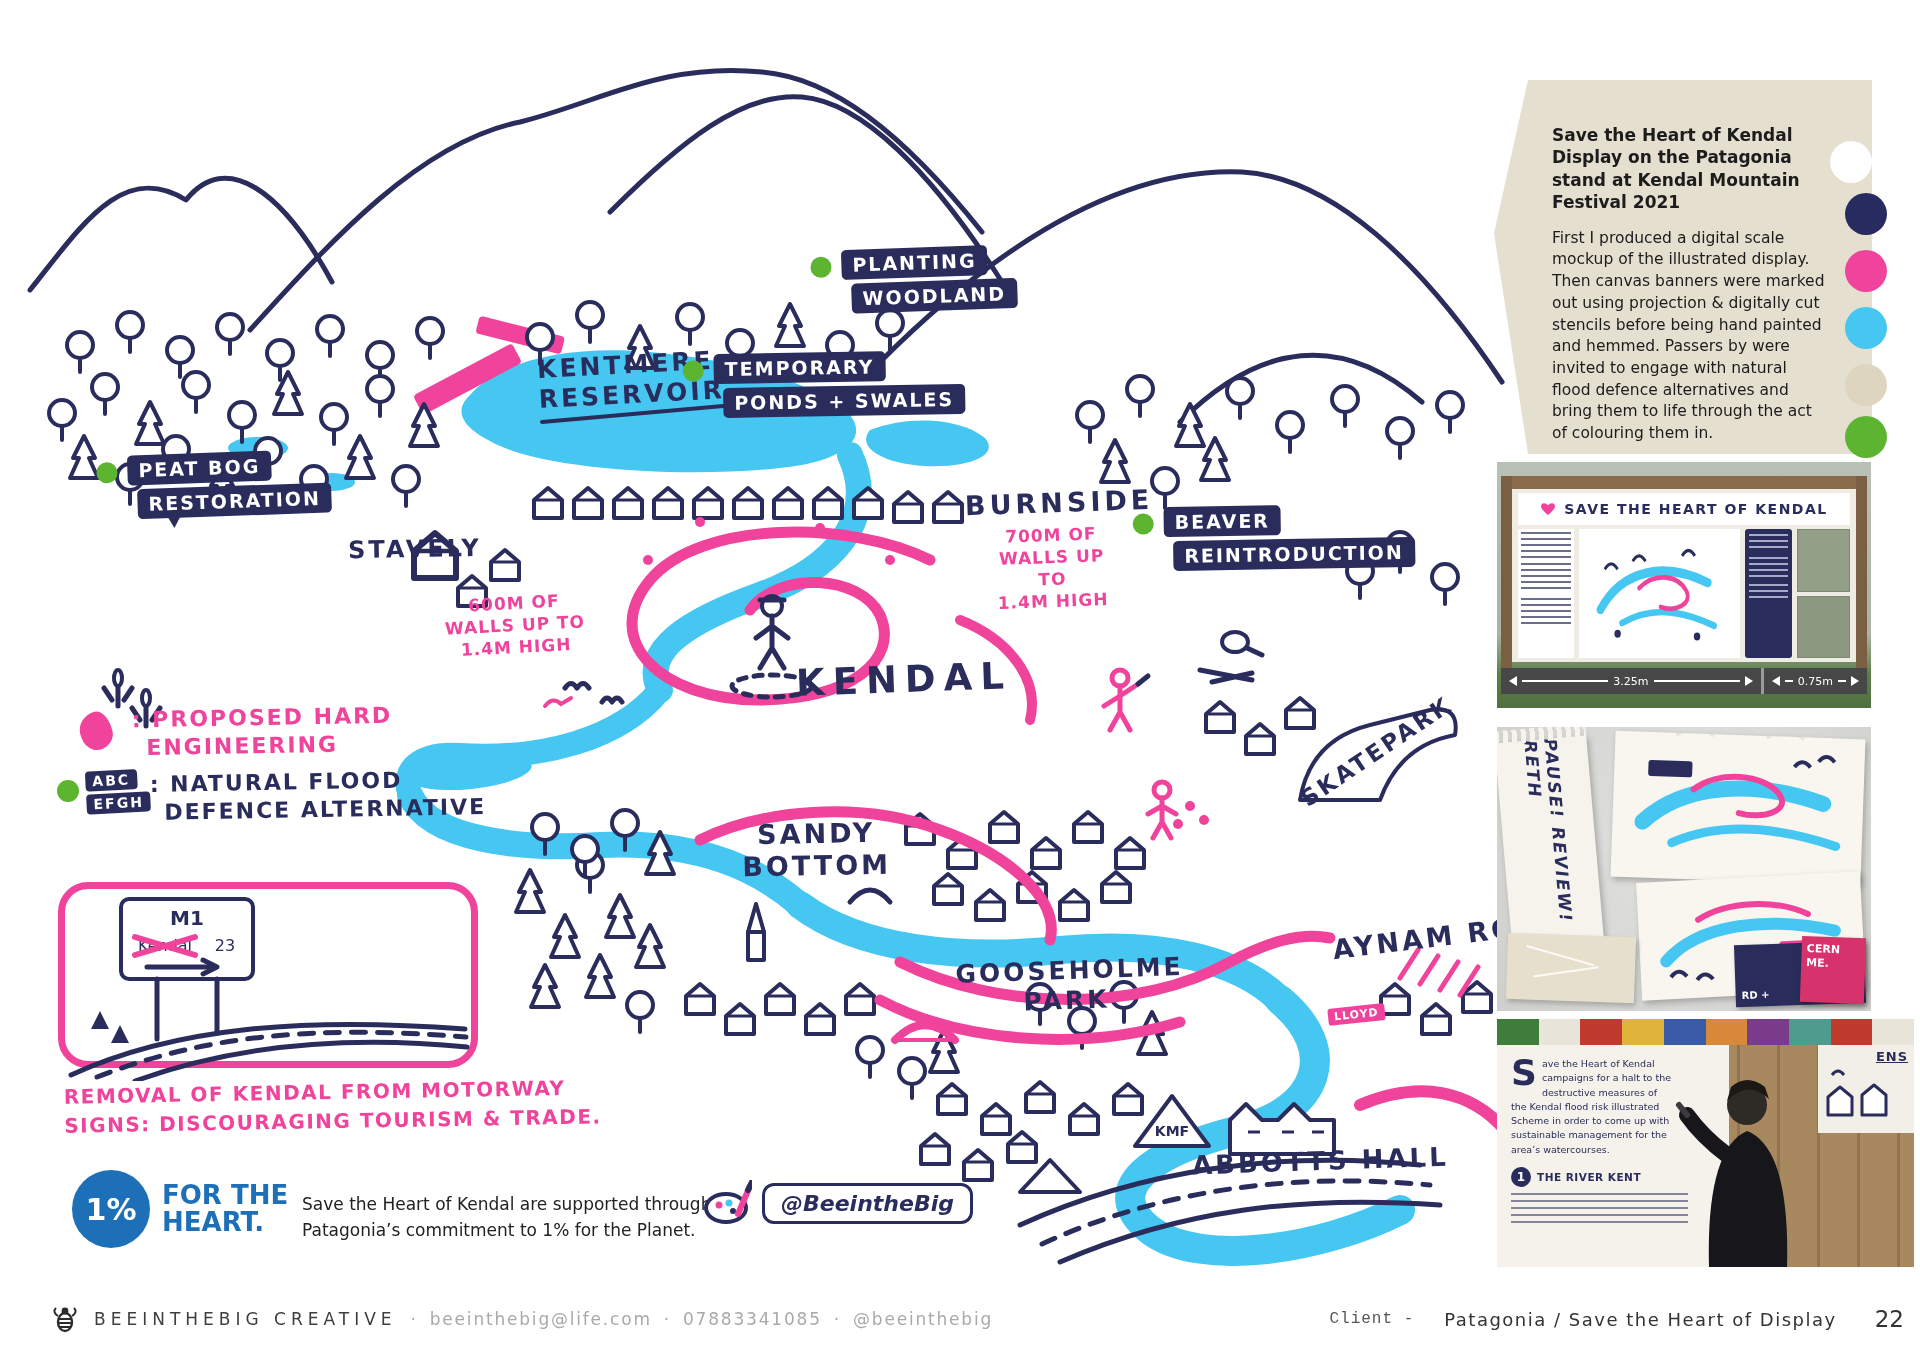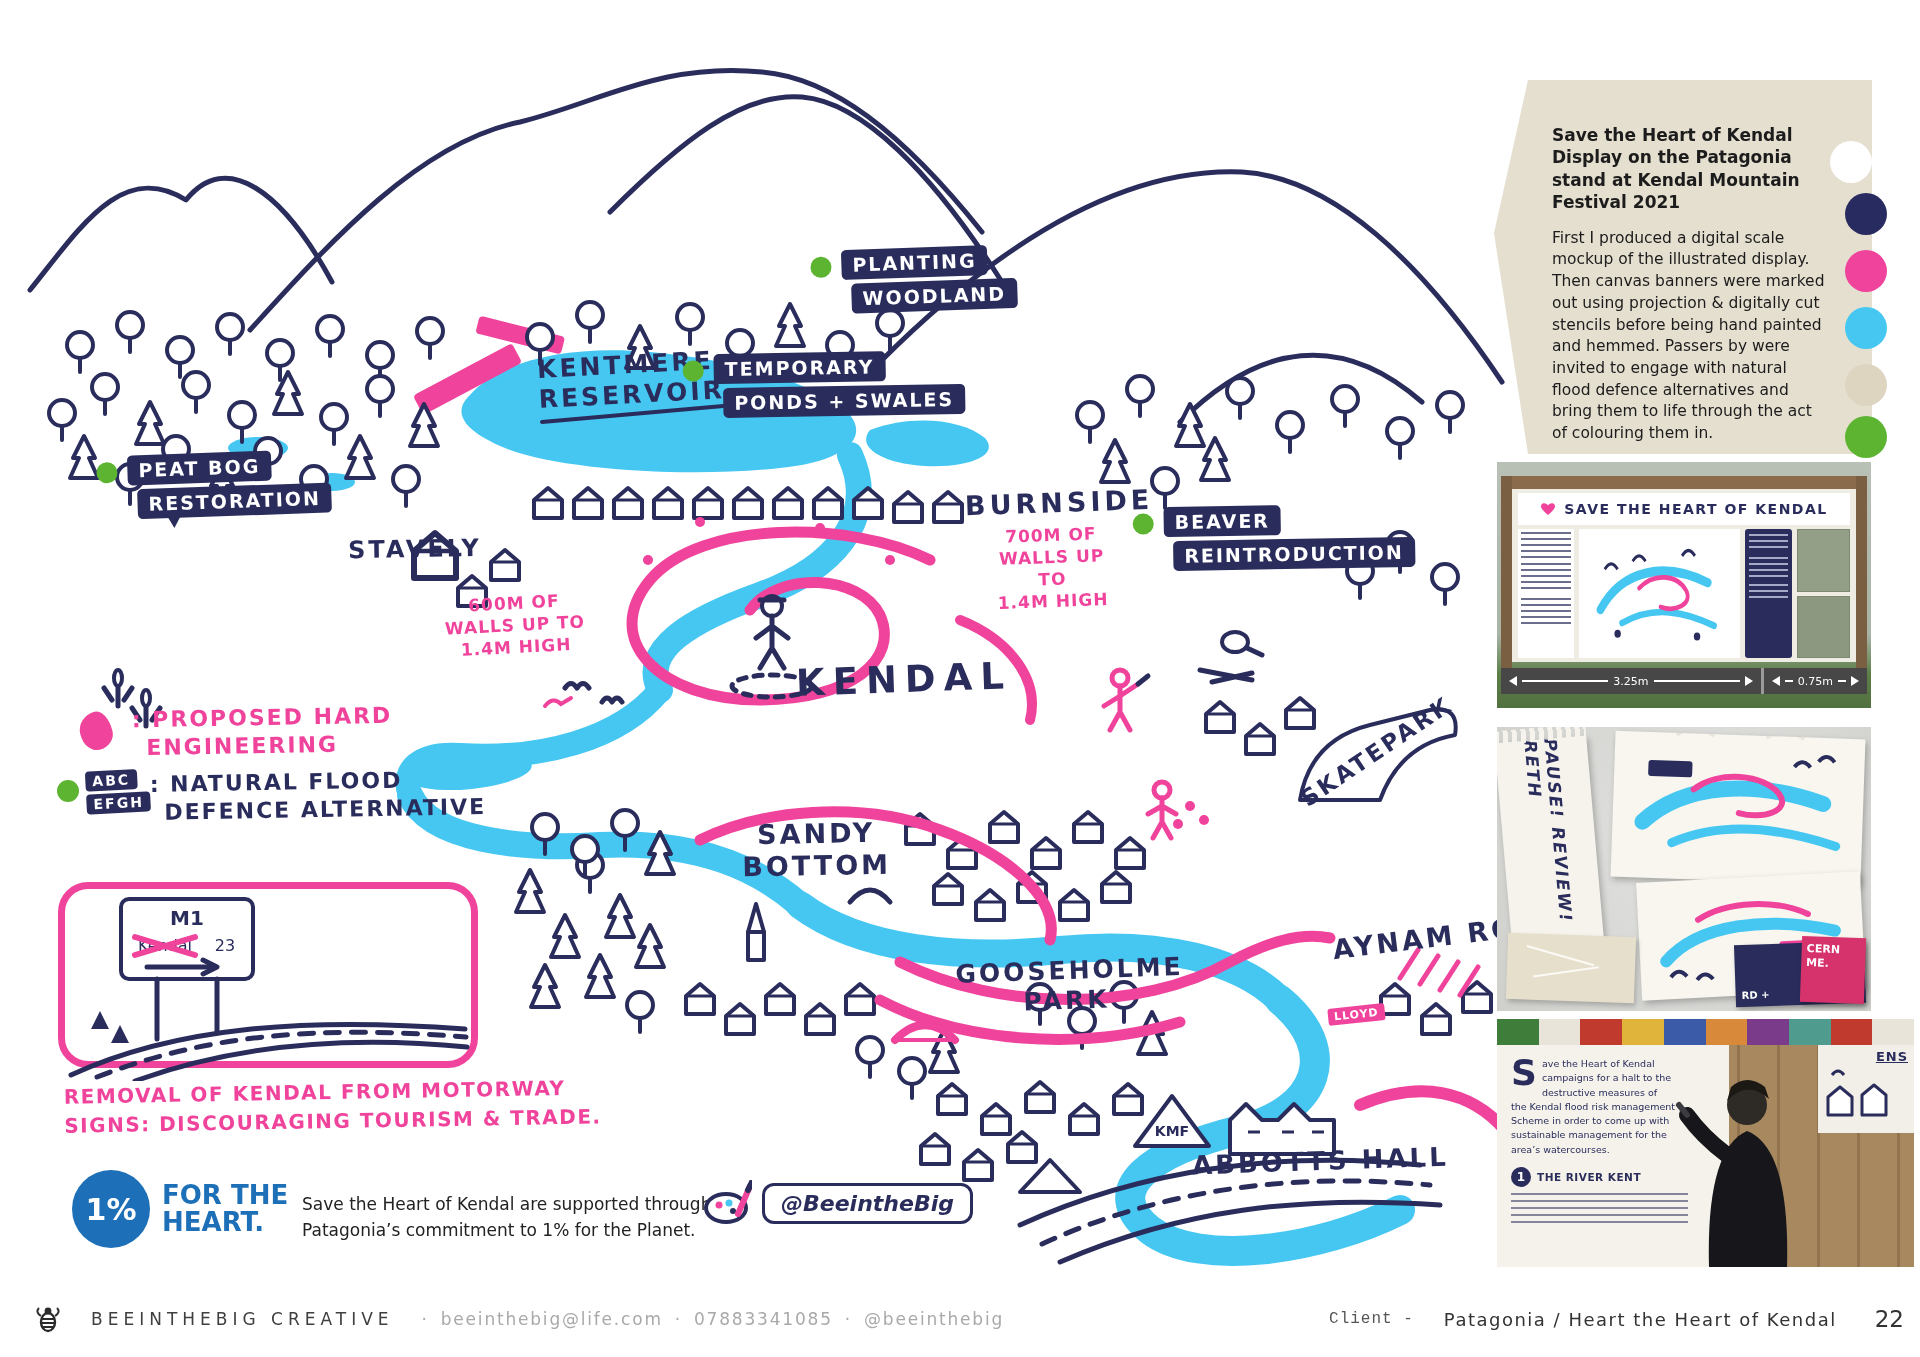--- a/index.html
+++ b/index.html
@@ -130,21 +130,21 @@
   .p3-stepnum { width:20px; height:20px; border-radius:50%; background:#2a2d5c; color:#fff; font-size:12px; font-weight:bold;
     display:flex; align-items:center; justify-content:center; }
   .p3-steptitle { font-size:10.5px; font-weight:bold; letter-spacing:.5px; }
   .p3-fake { margin-top:6px; height:34px; background:repeating-linear-gradient(#3a3d66 0 2px, transparent 2px 7px); opacity:.6; width:86%; }
   .p3-man { position:absolute; left:178px; top:52px; height:196px; }
   .p3-corner { position:absolute; right:0; top:26px; width:96px; height:88px; background:#f1efe7; color:#2a2d5c; }
   .p3-corner-text { position:absolute; right:6px; top:4px; font-weight:bold; font-size:13px; letter-spacing:1px;text-decoration:underline; }
 
   
   .footer { position:absolute; left:0; right:0; top:1296px; height:46px; z-index:7; display:flex; align-items:center; }
-  .footer-left { position:absolute; left:33px; display:flex; align-items:center; gap:28px; }
+  .footer-left { position:absolute; left:50px; display:flex; align-items:center; gap:14px; }
   .studio { color:#3f3f3f; font-size:17px; letter-spacing:5px; white-space:nowrap; }
   .contact { color:#a9a9a9; font-size:17px; letter-spacing:1.8px; white-space:nowrap; display:flex; gap:12px; }
   .footer-right { position:absolute; right:16px; display:flex; align-items:center; gap:30px; }
   .client-label { color:#555; font-size:16px; letter-spacing:1px;font-family:Liberation Mono, monospace; }
   .client-value { color:#333; font-size:18px; letter-spacing:1.5px; }
   .page-num { color:#333; font-size:23px; margin-left:8px; }
 </style>
 </head>
 <body>
 
@@ -639,21 +639,21 @@
       <div style="background:#7a3b8a;"></div>
         <div style="background:#4f9c8e;"></div>
       <div style="background:#c03b2d;"></div>
         <div style="background:#e8e4da;"></div>
     </div>
     <div class="p3-banner">
       <span class="p3-drop">S</span>
       <div class="p3-line">ave the Heart of Kendal</div>
       <div class="p3-line">campaigns for a halt to the</div>
       <div class="p3-line">destructive measures of</div>
-      <div class="p3-line">the Kendal flood risk management</div>
+      <div class="p3-line">the Kendal flood risk illustrated</div>
       <div class="p3-line">Scheme in order to come up with</div>
       <div class="p3-line">sustainable management for the</div>
       <div class="p3-line">area’s watercourses.</div>
       <div class="p3-step">
         <div class="p3-stepnum">1</div>
         <div class="p3-steptitle">THE RIVER KENT</div>
       </div>
       <div class="p3-fake"></div>
     </div>
     <svg class="p3-man" width="150" height="196" viewBox="0 0 150 196">
@@ -685,18 +685,18 @@
         <span>·</span>
         <span>beeinthebig@life.com</span>
         <span>·</span>
         <span>07883341085</span>
         <span>·</span>
         <span>@beeinthebig</span>
       </span>
     </div>
     <div class="footer-right">
       <span class="client-label">Client -</span>
-      <span class="client-value">Patagonia / Heart the Heart of Kendal</span>
+      <span class="client-value">Patagonia / Save the Heart of Display</span>
       <span class="page-num">22</span>
     </div>
   </div>
 
 </div>
 
 </body></html>

